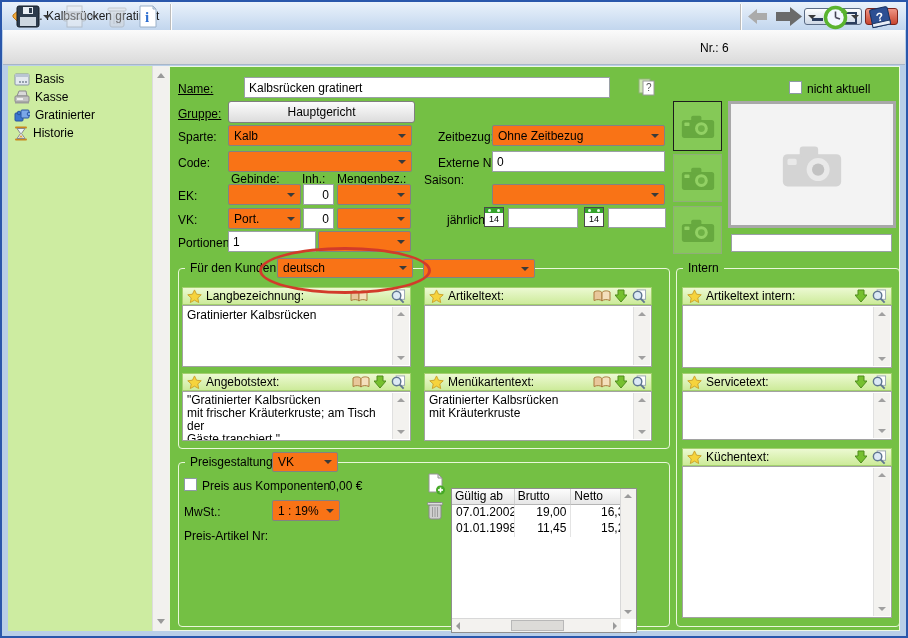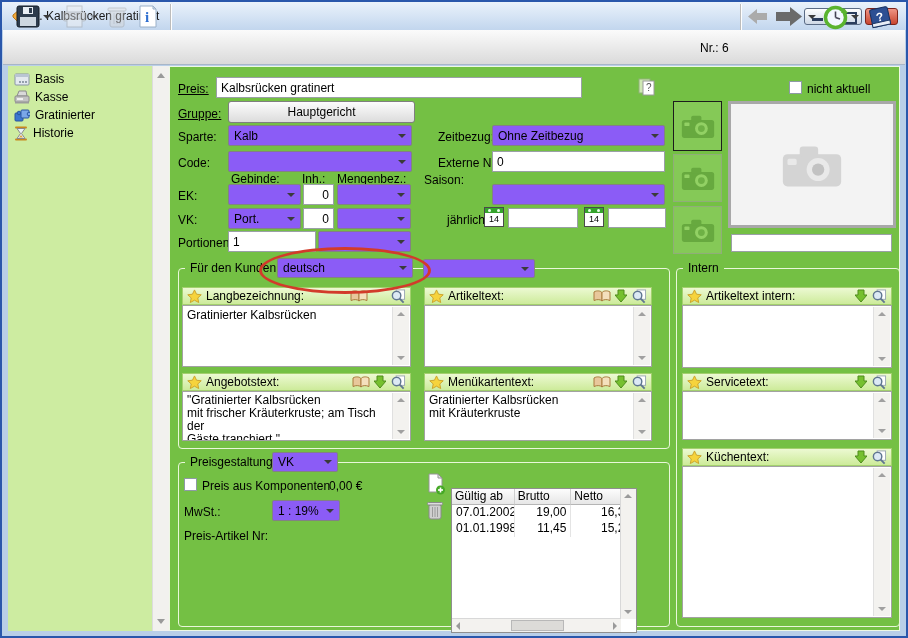--- a/index.html
+++ b/index.html
@@ -28,21 +28,21 @@
   .sidebar{position:absolute;left:8px;top:66px;width:144px;height:565px;background:#cdeca1;}
   .side-item{display:flex;align-items:center;gap:5px;height:18px;padding-left:6px;cursor:default;}
   .vtrack{position:absolute;left:152px;top:66px;width:17px;height:565px;background:#f2f1ee;border-left:1px solid #dcdcdc;}
   .vtrack .up,.vtrack .down{position:absolute;left:4px;width:0;height:0;border-left:4px solid transparent;border-right:4px solid transparent;}
   .vtrack .up{top:7px;border-bottom:5px solid #9a9a9a;}
   .vtrack .down{bottom:7px;border-top:5px solid #9a9a9a;}
   .main{position:absolute;left:169px;top:66px;width:731px;height:565px;background:#74c044;border:1px solid #eef8e4;box-sizing:border-box;}
   .input{position:absolute;background:#fff;border:1px solid #9aa0a6;font-family:"Liberation Sans",sans-serif;
     font-size:12px;padding:1px 4px;box-sizing:border-box;}
   .input.num{text-align:right;}
-  .dd{position:absolute;background:#8b5cf6;border:1px solid #828282;border-radius:2px;display:flex;align-items:center;
+  .dd{position:absolute;background:#f97316;border:1px solid #828282;border-radius:2px;display:flex;align-items:center;
     padding:0 16px 0 5px;box-sizing:border-box;font-size:12px;}
   .dd .caret{position:absolute;right:5px;top:50%;margin-top:-2px;}
   .gbtn{position:absolute;background:linear-gradient(#fcfcfc,#dcdcdc);border:1px solid #7f7f7f;border-radius:3px;
     display:flex;align-items:center;justify-content:center;font-size:12px;box-sizing:border-box;}
   .chk{position:absolute;width:13px;height:13px;background:#fff;border:1px solid #8e9aa5;box-sizing:border-box;}
   .group{position:absolute;border:1px solid #e9f7da;border-radius:4px;}
   .gb-label{position:absolute;top:-8px;left:6px;background:#74c044;padding:0 5px;font-size:12px;white-space:nowrap;}
   .phead{position:absolute;height:18px;background:linear-gradient(#ecf9d2,#cdeb9a);border:1px solid #a3d06e;
     display:flex;align-items:center;gap:4px;padding:0 4px;box-sizing:border-box;}
   .phead .grow{flex:1;}
@@ -218,22 +218,22 @@
       <span>Historie</span>
     </div>
   </div>
   <div class="vtrack">
       <span class="up"></span>
       <span class="down"></span>
     </div>
 
   <div class="main"></div>
 
-  <span class="abs lbl u" style="left:178px;top:82px">Preis:</span>
-  <input class="input" style="left: 216px; top: 77px; width: 366px; height: 21px;" value="Kalbsrücken gratinert">
+  <span class="abs lbl u" style="left:178px;top:82px">Name:</span>
+  <input class="input" style="left: 244px; top: 77px; width: 366px; height: 21px;" value="Kalbsrücken gratinert">
   <div class="abs" style="left:637px;top:77px">
     <svg width="20" height="20" viewBox="0 0 20 20">
         <rect x="2" y="2" width="11" height="14" fill="#cfe8b4" stroke="#8faf78"></rect>
         <rect x="6" y="4" width="11" height="14" fill="#fff" stroke="#9a9a9a"></rect>
         <text x="9" y="14" font-size="10" fill="#555" font-family="Liberation Sans, sans-serif">?</text>
       </svg>
   </div>
   <div class="chk" style="left:789px;top:81px"></div>
   <span class="abs lbl" style="left:807px;top:82px">nicht aktuell</span>
 

